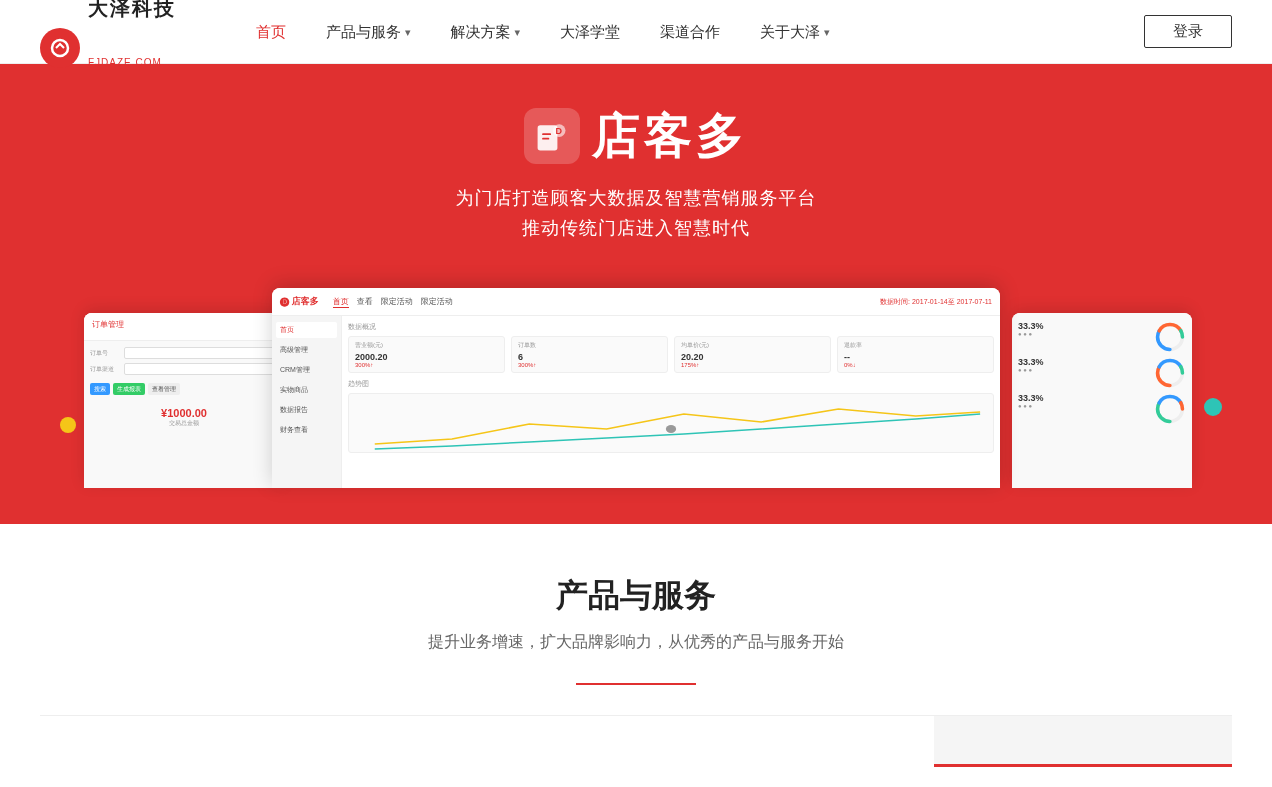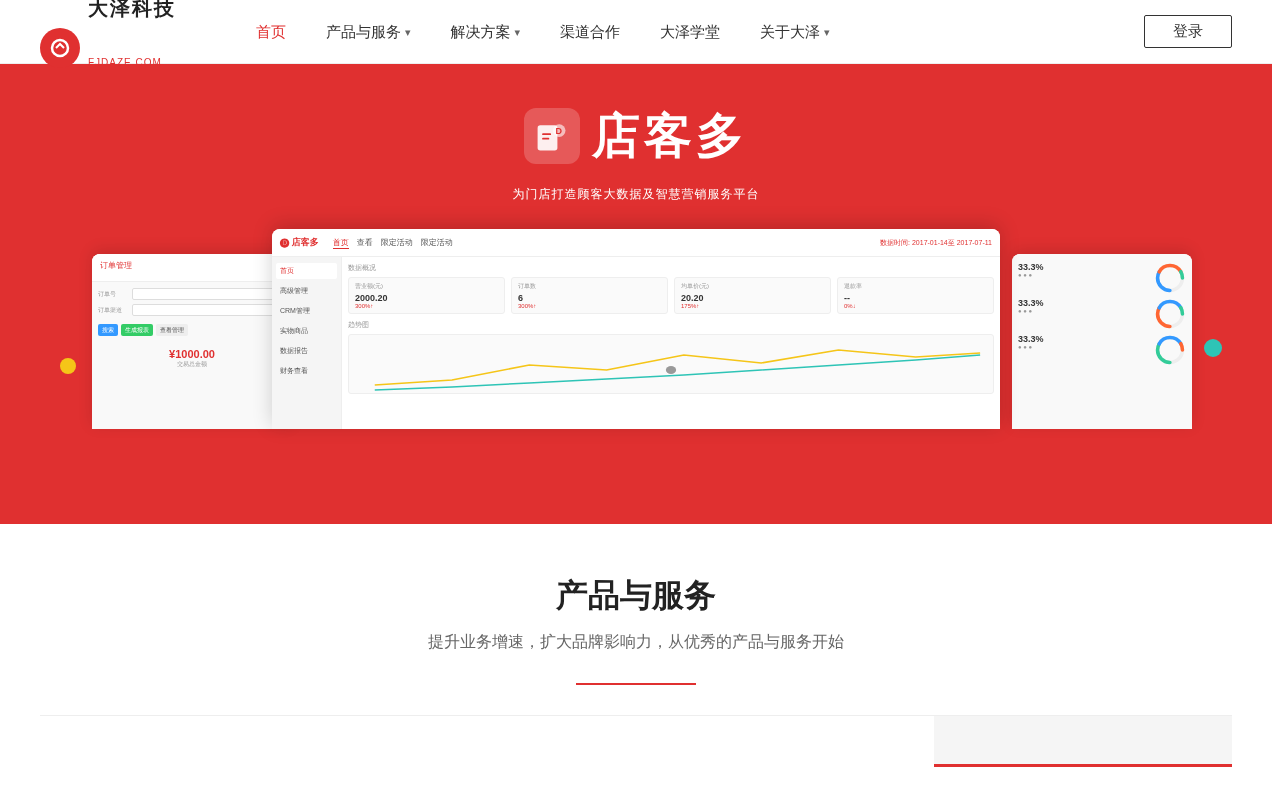--- a/index.html
+++ b/index.html
@@ -92,21 +92,21 @@
       justify-content: center;
     }
     .hero-logo-icon svg { width: 36px; height: 36px; }
     .hero-brand-name {
       font-size: 48px;
       font-weight: bold;
       color: #fff;
       letter-spacing: 4px;
     }
     .hero-sub1 {
-      font-size: 12px;
+      font-size: 18px;
       color: #fff;
       margin-bottom: 6px;
       letter-spacing: 1px;
     }
     .hero-sub2 {
       font-size: 18px;
       color: #fff;
       margin-bottom: 28px;
       letter-spacing: 1px;
     }
@@ -136,21 +136,21 @@
       height: 200px;
       background: #f7f7f7;
       border-radius: 8px 8px 0 0;
       position: relative;
       box-shadow: 0 -4px 20px rgba(0,0,0,0.18);
       overflow: hidden;
       z-index: 2;
     }
     .screenshot-left {
       position: absolute;
-      left: 92px;
+      left: 84px;
       bottom: 0;
       width: 200px;
       height: 175px;
       background: #f7f7f7;
       border-radius: 8px 8px 0 0;
       box-shadow: 0 -4px 15px rgba(0,0,0,0.12);
       overflow: hidden;
       z-index: 1;
     }
     .screenshot-right {
@@ -407,24 +407,24 @@
     </div>
     <div class="nav-item">
       <span>产品与服务</span>
       <span class="chevron">▾</span>
     </div>
     <div class="nav-item">
       <span>解决方案</span>
       <span class="chevron">▾</span>
     </div>
     <div class="nav-item">
+      <span>大泽学堂</span>
+    </div>
+    <div class="nav-item">
       <span>渠道合作</span>
-    </div>
-    <div class="nav-item">
-      <span>大泽学堂</span>
     </div>
     <div class="nav-item">
       <span>关于大泽</span>
       <span class="chevron">▾</span>
     </div>
   </div>
   <button class="login-btn">登录</button>
 </nav>
 
 <section class="hero">
@@ -433,20 +433,21 @@
       <svg viewBox="0 0 40 40" fill="none">
         <rect x="4" y="8" width="22" height="28" rx="3" fill="white" opacity="0.9"></rect>
         <path d="M10 18 L18 18 M10 23 L16 23" stroke="#e03030" stroke-width="2" stroke-linecap="round"></path>
         <circle cx="28" cy="14" r="7" fill="white" opacity="0.6"></circle>
         <text x="24" y="18" font-size="10" fill="#e03030" font-weight="bold">D</text>
       </svg>
     </div>
     <div class="hero-brand-name">店客多</div>
   </div>
   <div class="hero-sub1">为门店打造顾客大数据及智慧营销服务平台</div>
+  <div class="hero-sub2">推动传统门店进入智慧时代</div>
 
   <div class="hero-screenshot-area">
 
     <div class="dot-yellow"></div>
 
     <div class="dot-teal"></div>
 
     <div class="screenshot-left">
       <div class="left-ss">
         <div class="left-ss-top">订单管理</div>

